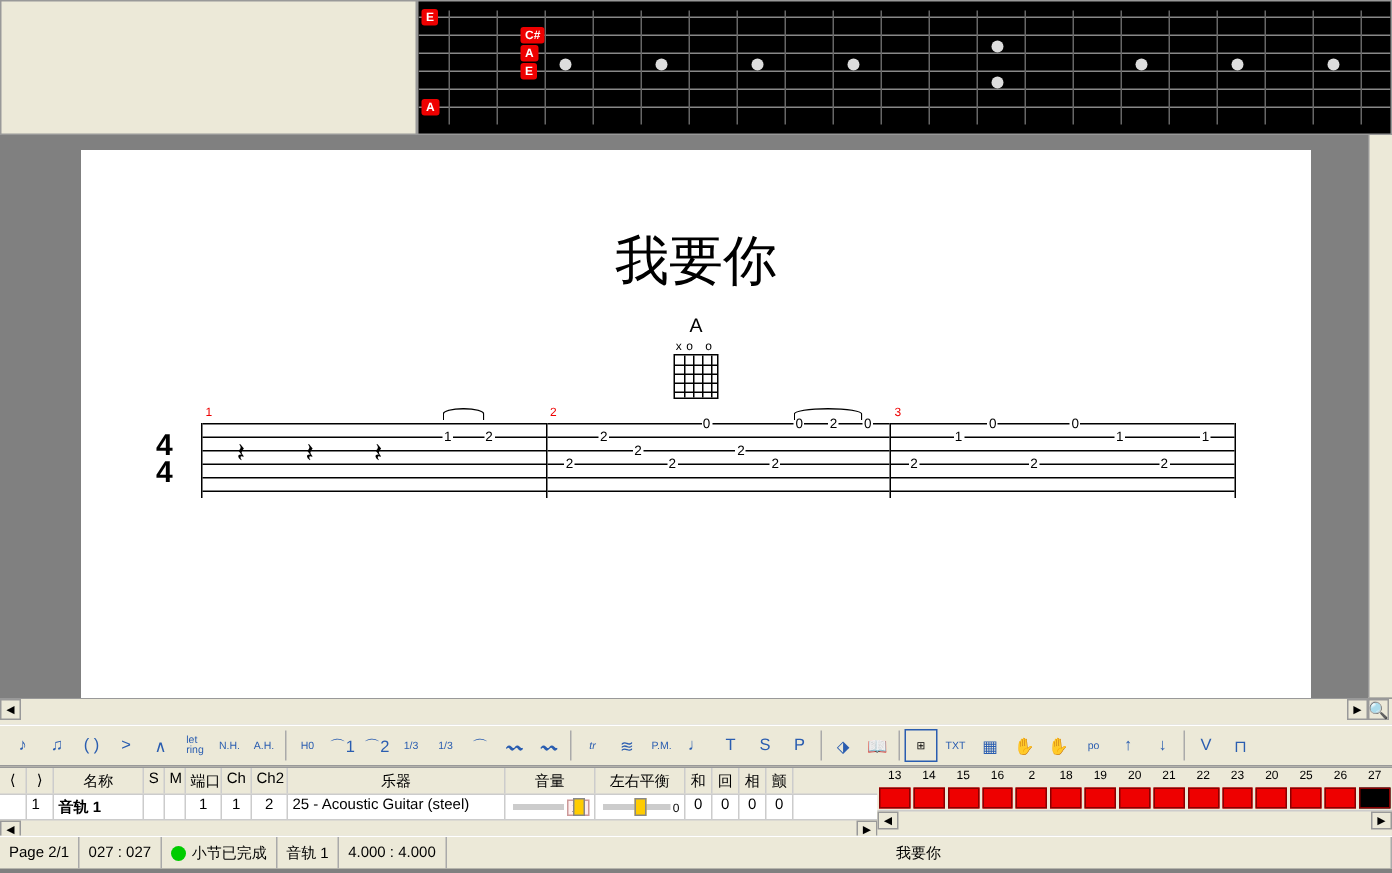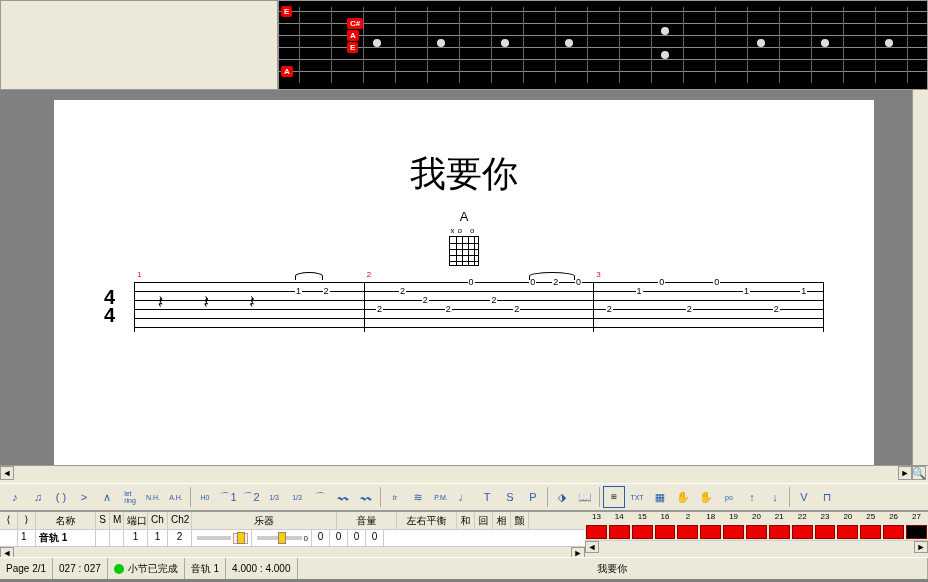--- a/index.html
+++ b/index.html
@@ -264,20 +264,21 @@
     </div>
     <div class="tt-row">
       <div class="tt-c" style="width:18px"></div>
       <div class="tt-c" style="width:18px">1</div>
       <div class="tt-c" style="width:60px;font-weight:bold">音轨 1</div>
       <div class="tt-c" style="width:14px"></div>
       <div class="tt-c" style="width:14px"></div>
       <div class="tt-c" style="width:24px;text-align:center">1</div>
       <div class="tt-c" style="width:20px;text-align:center">1</div>
       <div class="tt-c" style="width:24px;text-align:center">2</div>
+      <div class="tt-c" style="width:145px">25 - Acoustic Guitar (steel)</div>
       <div class="tt-c" style="width:60px;display:flex;align-items:center">
         <div class="slider-track">
             <div class="slider-thumb" style="left:40px"></div>
           </div>
         <span style="background:#fee;border:1px solid #c99;padding:0 2px;font-size:8px">13</span>
       </div>
       <div class="tt-c" style="width:60px;display:flex;align-items:center">
         <div class="slider-track">
             <div class="slider-thumb" style="left:21px"></div>
           </div>

